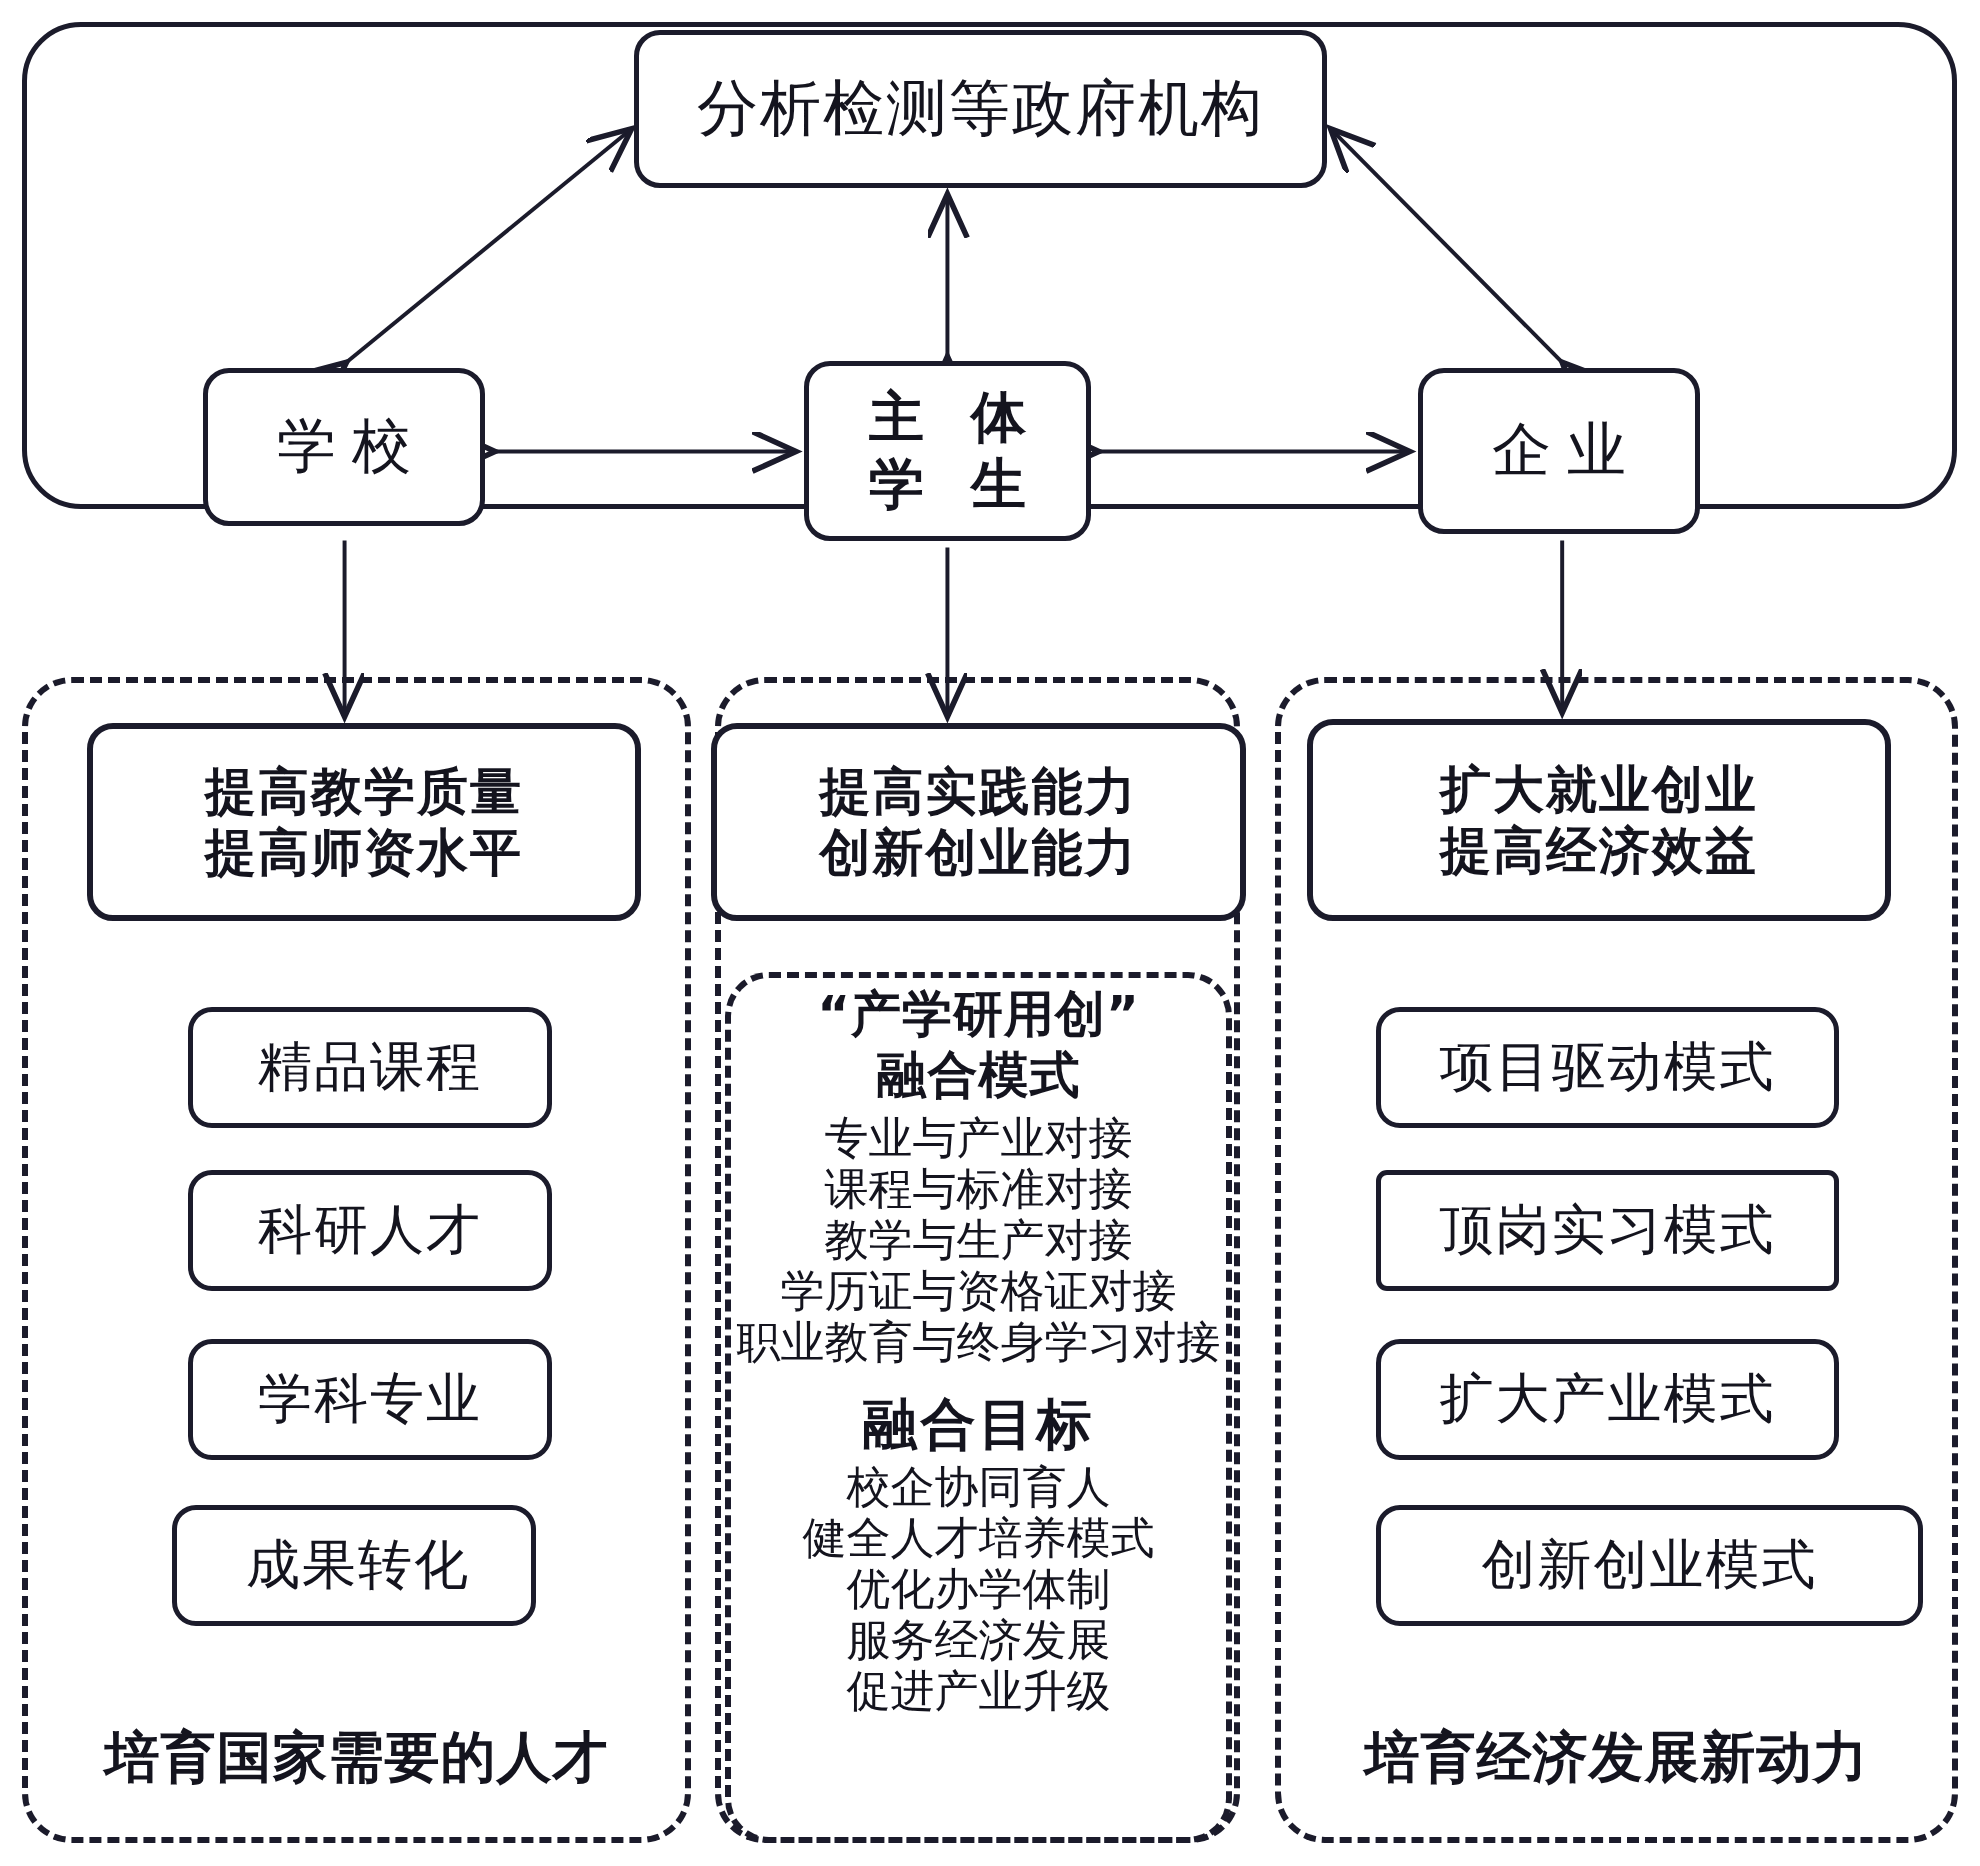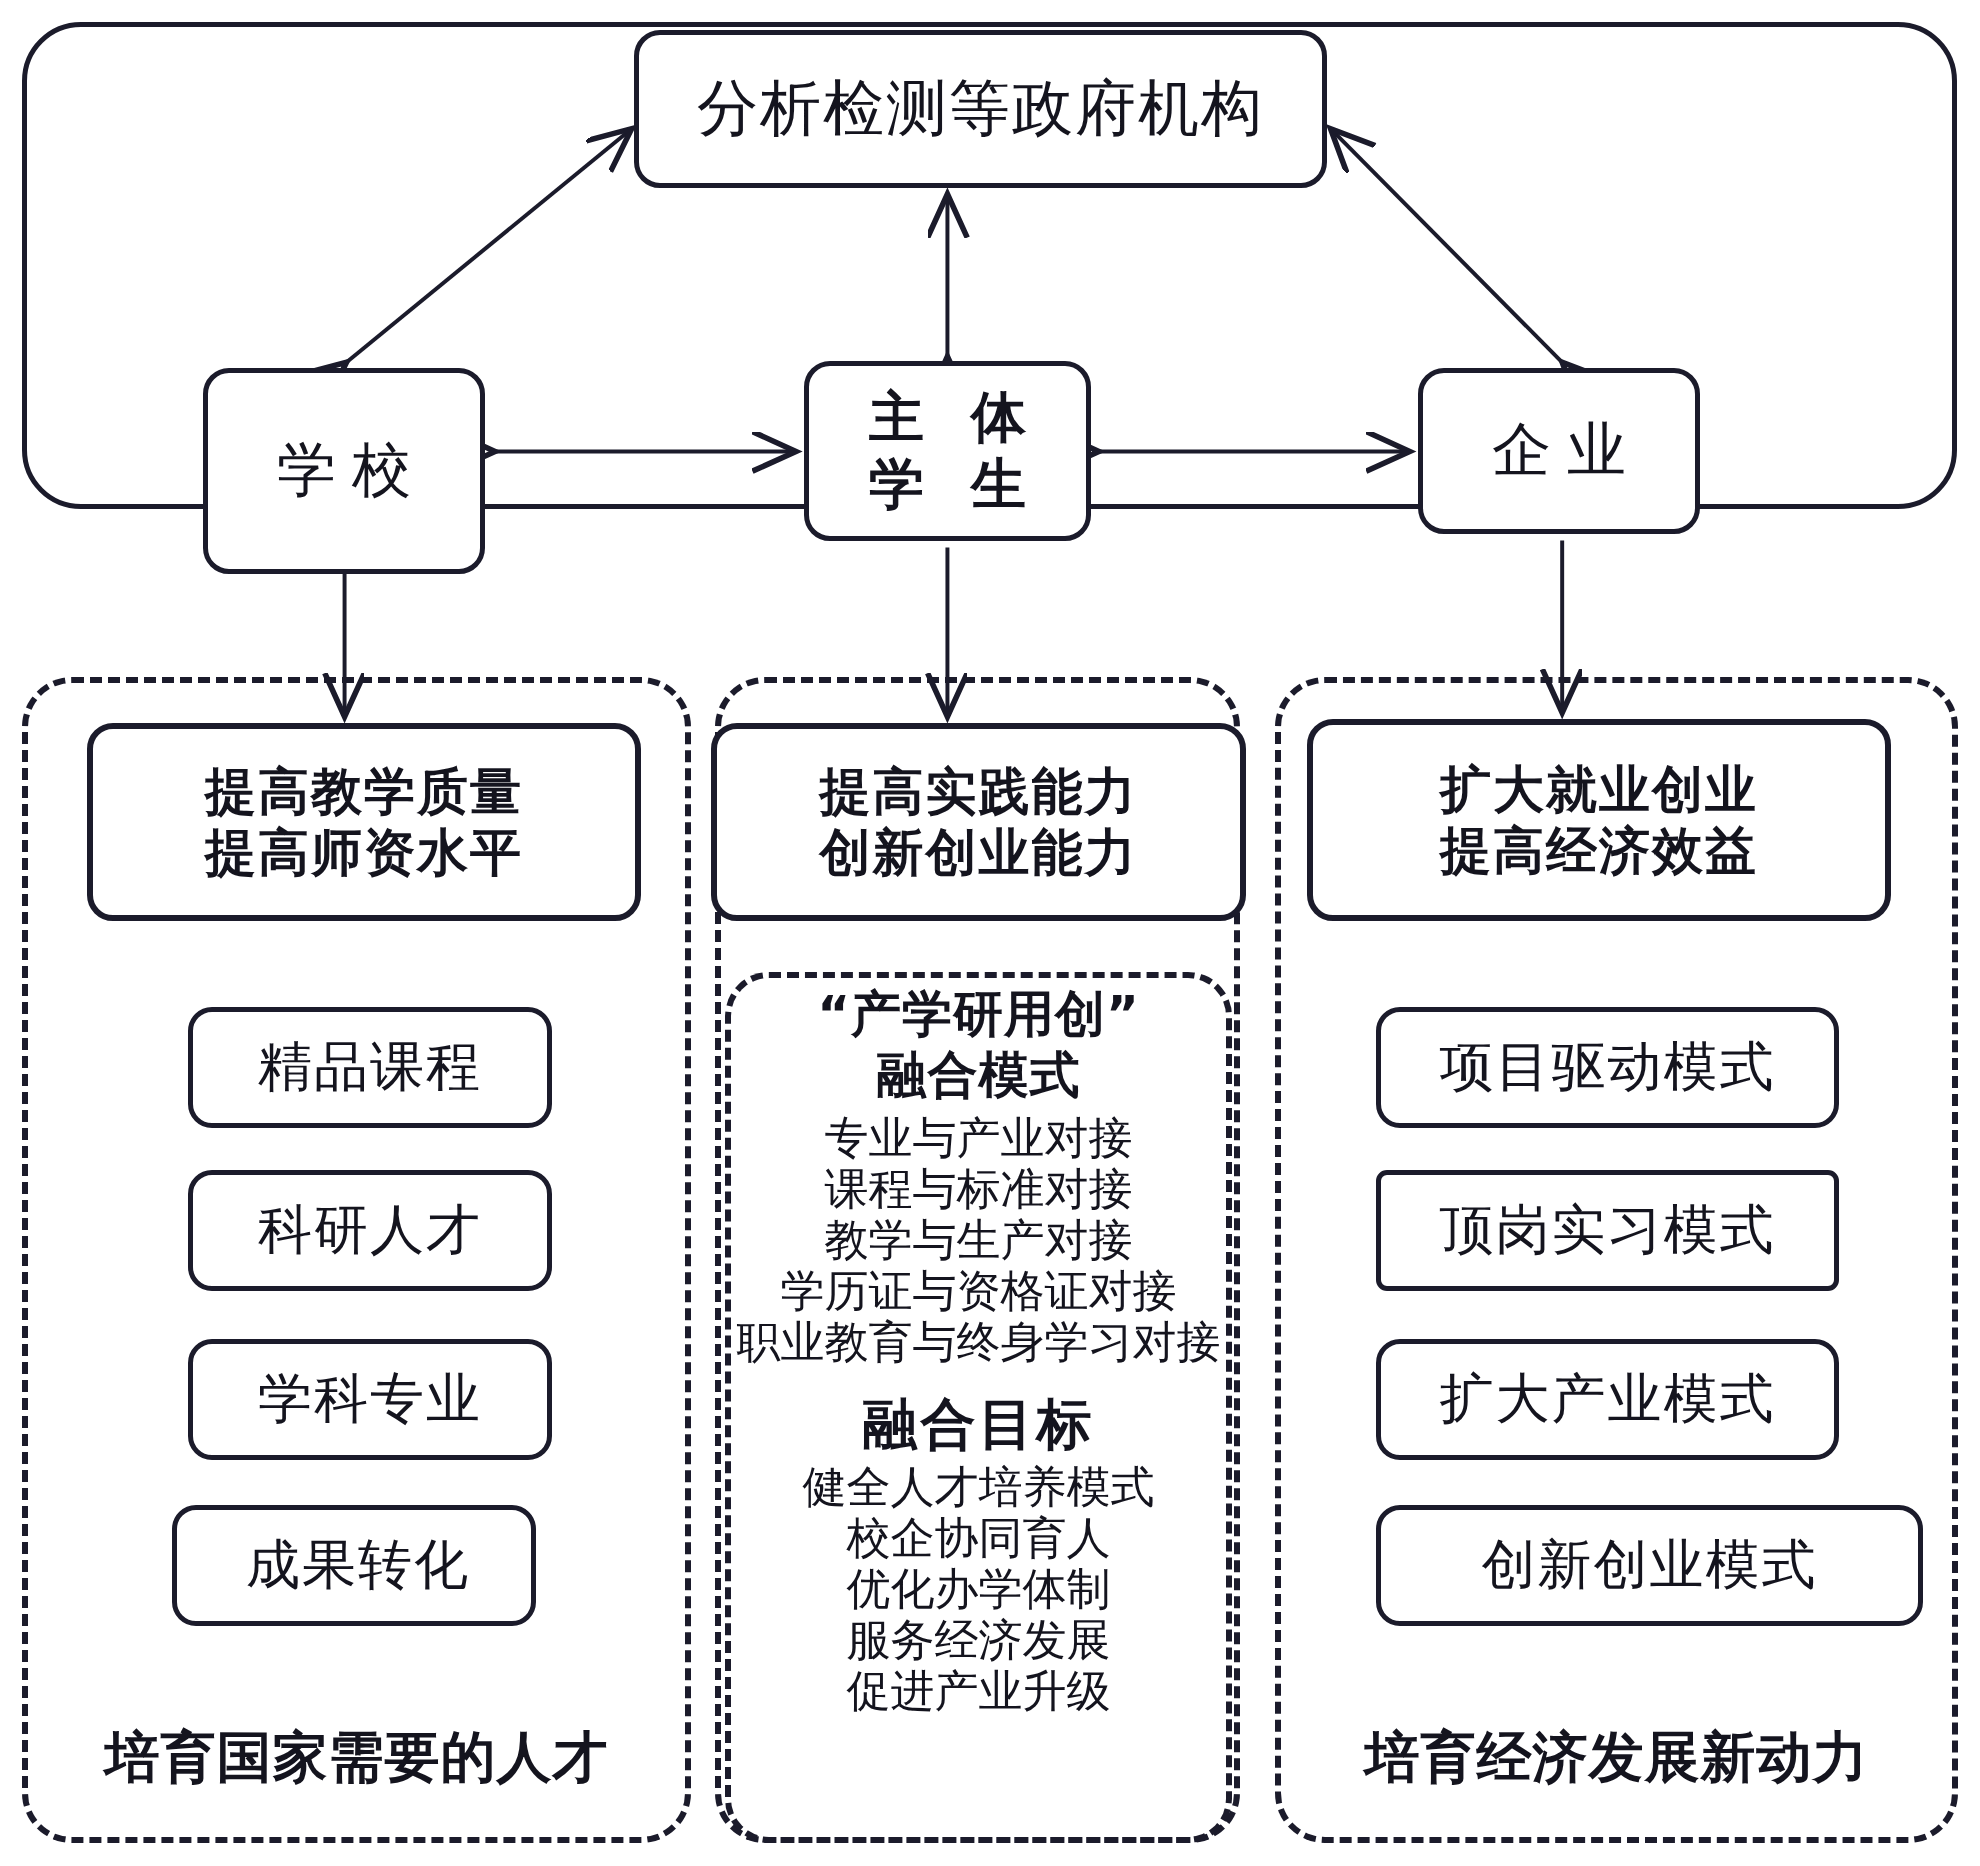--- a/index.html
+++ b/index.html
@@ -52,21 +52,21 @@
     border-radius: 50px;
   }
   
   #top-region { left: 22px; top: 22px; width: 1935px; height: 487px; }
 
   #gov-box {
     left: 634px; top: 30px; width: 693px; height: 158px;
     font-size: 61px; letter-spacing: 2px;
   }
   #school-box {
-    left: 203px; top: 368px; width: 282px; height: 206px;
+    left: 203px; top: 368px; width: 282px; height: 158px;
     font-size: 59px; letter-spacing: 16px; text-indent: 16px;
   }
   #student-box {
     left: 804px; top: 361px; width: 287px; height: 180px;
     font-weight: bold;
     font-size: 55px;
     line-height: 1.22;
     letter-spacing: 14px;
     text-indent: 14px;
   }
@@ -241,22 +241,22 @@
     </div>
     <div class="mid-list">
       <div>专业与产业对接</div>
       <div>课程与标准对接</div>
       <div>教学与生产对接</div>
       <div>学历证与资格证对接</div>
       <div>职业教育与终身学习对接</div>
     </div>
     <div class="mid-title2">融合目标</div>
     <div class="mid-list2">
+      <div>校企协同育人</div>
       <div>健全人才培养模式</div>
-      <div>校企协同育人</div>
       <div>优化办学体制</div>
       <div>服务经济发展</div>
       <div>促进产业升级</div>
     </div>
   </div>
 
   <div class="region dashed" id="col-right"></div>
 
   <div class="box head-box" id="head-right">
     <div>

